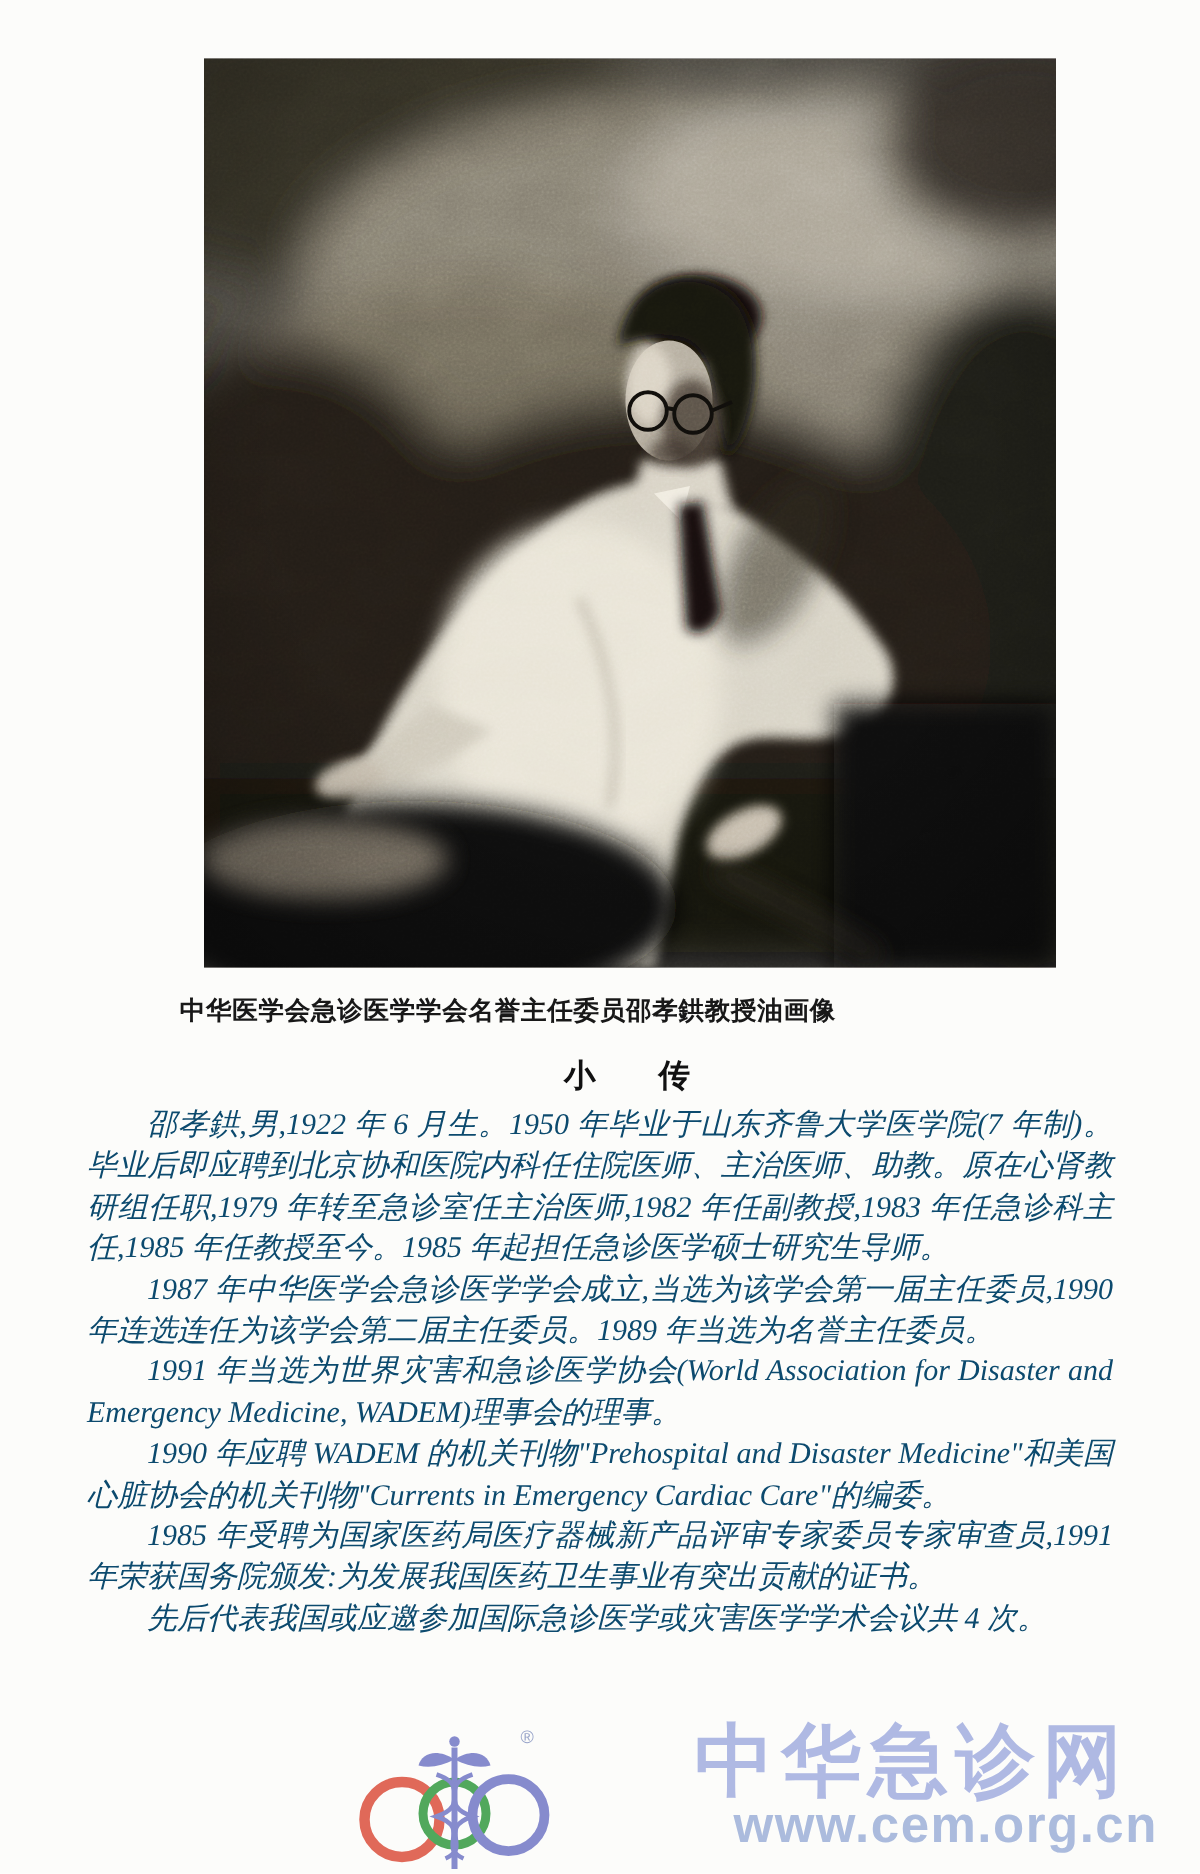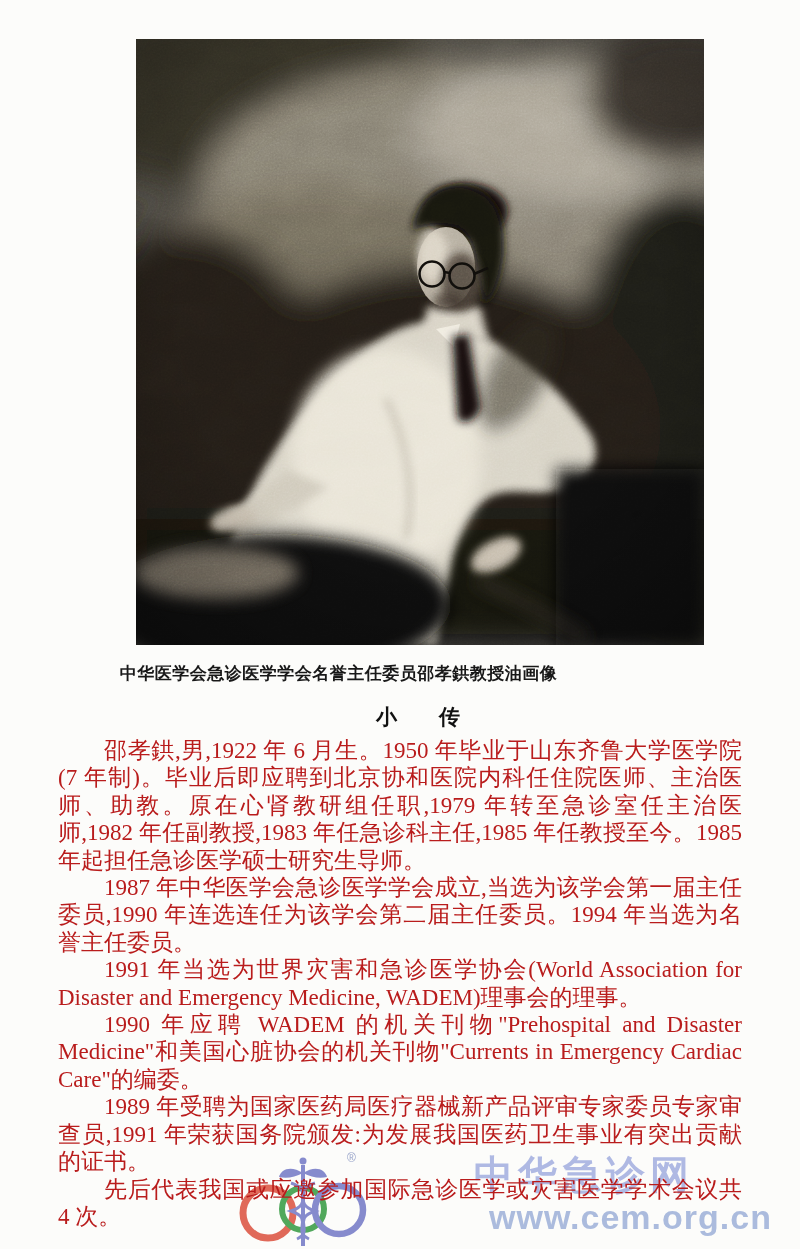--- a/index.html
+++ b/index.html
@@ -23,36 +23,36 @@
   .page-title{
     position:absolute;left:18px;top:703px;width:800px;margin:0;
     text-align:center;font-size:21px;font-weight:bold;color:#111;
     font-family:"Liberation Sans","DejaVu Sans",sans-serif;
   }
   .bio{
     position:absolute;left:58px;top:737px;width:684px;z-index:2;
   }
   .bio p{
     margin:0;text-indent:2em;
-    font-size:23px;line-height:27.4px;
-    text-align:justify;color:#b91c1c;
+    font-size:20px;line-height:27.4px;
+    text-align:justify;color:#0c4a6e;font-style:italic;
   }
   .watermark{
     position:absolute;left:235px;top:1143px;width:565px;height:106px;
     z-index:1;pointer-events:none;
   }
   .wm-logo{position:absolute;left:2px;top:10px;opacity:.9;}
   .wm-reg{
     position:absolute;left:112px;top:8px;
     font-family:"Liberation Sans",sans-serif;font-size:12px;color:#97a3c9;
   }
   .wm-name{
-    position:absolute;left:239px;top:2px;
+    position:absolute;left:228px;top:2px;
     font-family:"Liberation Sans","DejaVu Sans",sans-serif;
-    font-weight:bold;font-size:39px;line-height:60px;letter-spacing:5px;
+    font-weight:bold;font-size:53px;line-height:60px;letter-spacing:5px;
     color:#a9b4e2;opacity:.92;white-space:nowrap;
   }
   .wm-url{
     position:absolute;left:254px;top:55px;
     font-family:"Liberation Sans","DejaVu Sans",sans-serif;
     font-weight:bold;font-size:34px;letter-spacing:1px;
     color:#9db0d8;opacity:.85;white-space:nowrap;
   }
 </style>
 </head>
@@ -142,24 +142,24 @@
     <rect width="568" height="606" fill="url(#vig)"></rect>
   </svg>
 </div>
 
 <div class="caption">中华医学会急诊医学学会名誉主任委员邵孝鉷教授油画像</div>
 
 <h1 class="page-title">小　　传</h1>
 
 <div class="bio">
   <p>邵孝鉷,男,1922 年 6 月生。1950 年毕业于山东齐鲁大学医学院(7 年制)。毕业后即应聘到北京协和医院内科任住院医师、主治医师、助教。原在心肾教研组任职,1979 年转至急诊室任主治医师,1982 年任副教授,1983 年任急诊科主任,1985 年任教授至今。1985 年起担任急诊医学硕士研究生导师。</p>
-  <p>1987 年中华医学会急诊医学学会成立,当选为该学会第一届主任委员,1990 年连选连任为该学会第二届主任委员。1994 年当选为名誉主任委员。</p>
+  <p>1987 年中华医学会急诊医学学会成立,当选为该学会第一届主任委员,1990 年连选连任为该学会第二届主任委员。1989 年当选为名誉主任委员。</p>
   <p>1991 年当选为世界灾害和急诊医学协会(World Association for Disaster and Emergency Medicine, WADEM)理事会的理事。</p>
   <p>1990 年应聘 WADEM 的机关刊物"Prehospital and Disaster Medicine"和美国心脏协会的机关刊物"Currents in Emergency Cardiac Care"的编委。</p>
-  <p>1989 年受聘为国家医药局医疗器械新产品评审专家委员专家审查员,1991 年荣获国务院颁发:为发展我国医药卫生事业有突出贡献的证书。</p>
+  <p>1985 年受聘为国家医药局医疗器械新产品评审专家委员专家审查员,1991 年荣获国务院颁发:为发展我国医药卫生事业有突出贡献的证书。</p>
   <p>先后代表我国或应邀参加国际急诊医学或灾害医学学术会议共 4 次。</p>
 </div>
 
 <div class="watermark">
   <svg class="wm-logo" width="145" height="96" viewBox="0 0 145 96" xmlns="http://www.w3.org/2000/svg">
 
     <circle cx="31" cy="60" r="25" fill="none" stroke="#dd5a48" stroke-width="7"></circle>
     <circle cx="66" cy="56" r="21" fill="none" stroke="#3fa04c" stroke-width="6"></circle>
     <circle cx="102" cy="57" r="24" fill="none" stroke="#7a7fc9" stroke-width="6.5"></circle>
 

